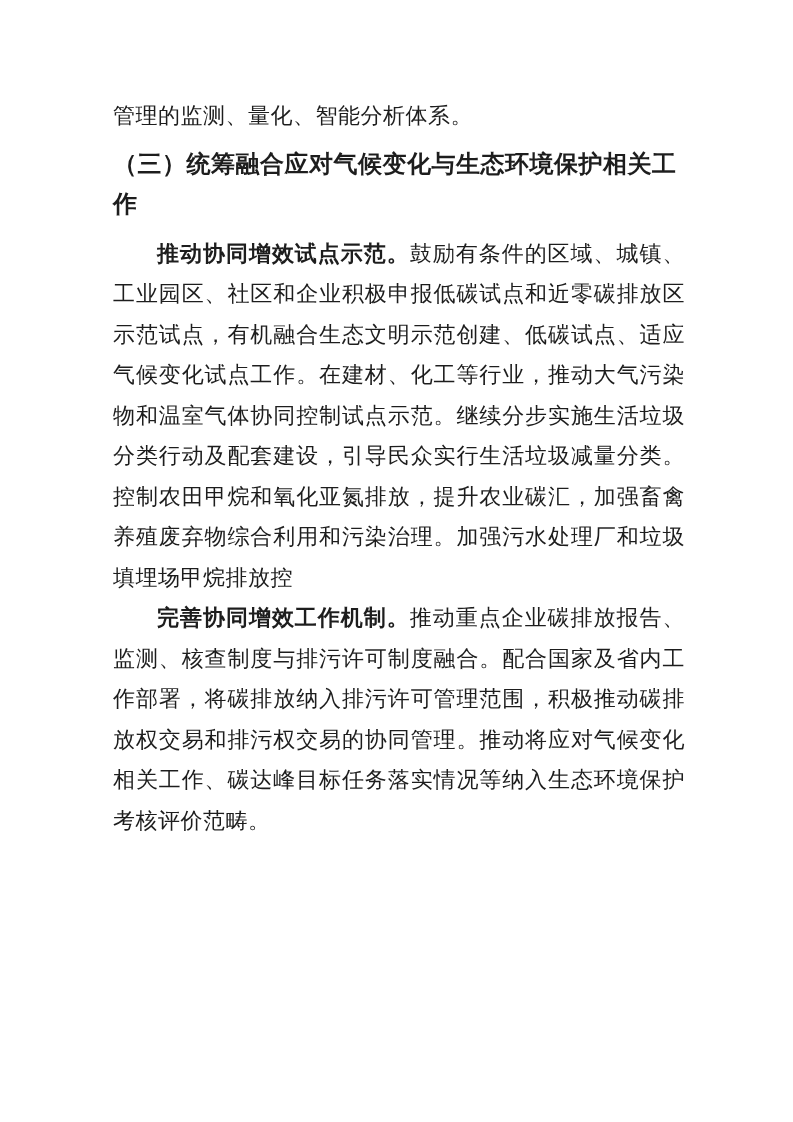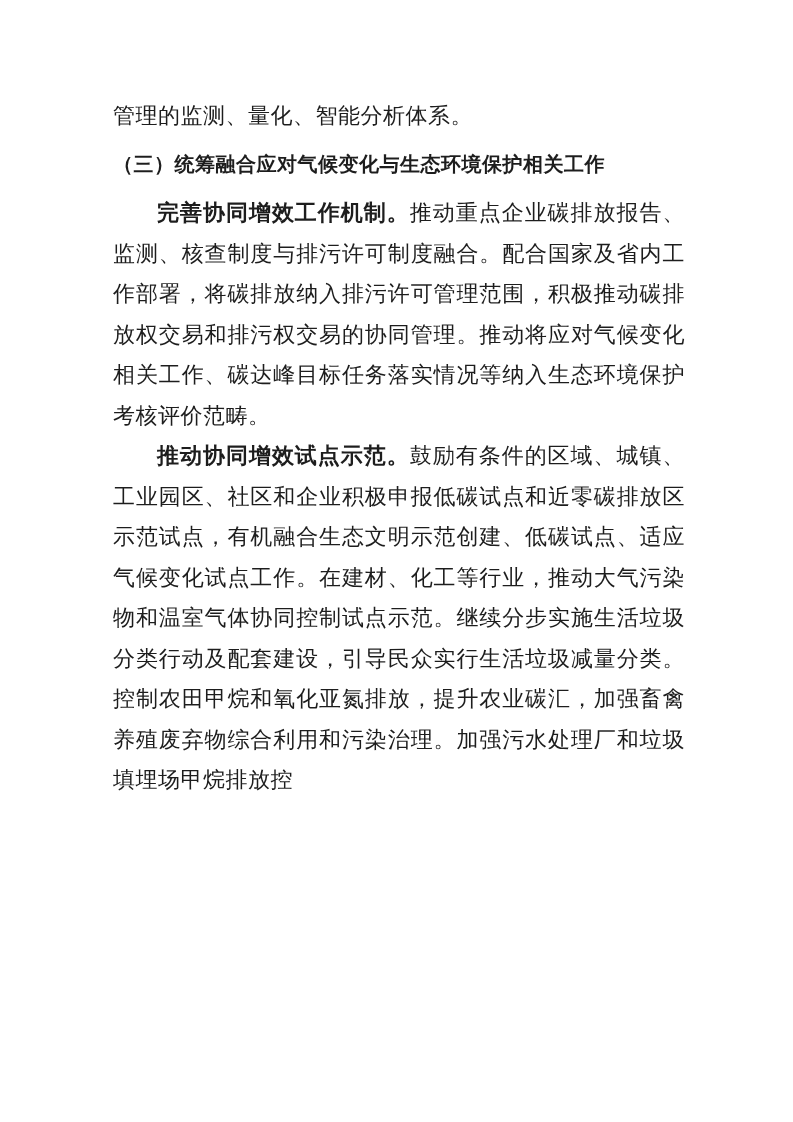--- a/index.html
+++ b/index.html
@@ -32,21 +32,21 @@
     text-indent: 2em;
   }
   .para-continuation {
     text-indent: 0;
   }
   .lead {
     font-weight: bold;
   }
   .section-heading {
     margin: 7px 0 9px 0;
-    font-size: 20px;
+    font-size: 24px;
     line-height: 40.5px;
     font-weight: bold;
     text-indent: 0;
     text-align: left;
   }
   .page-number {
     position: absolute;
     left: 113px;
     top: 1056px;
     width: 572px;
@@ -60,20 +60,20 @@
 <body>
 
 <div class="page">
   <div class="content">
 
     <p class="para para-continuation"><span>管理的监测、量化、智能分析体系。</span></p>
 
 
     <h3 class="section-heading">（三）统筹融合应对气候变化与生态环境保护相关工作</h3>
 
+    <p class="para"><span class="lead">推动协同增效试点示范。</span><span>鼓励有条件的区域、城镇、工业园区、社区和企业积极申报低碳试点和近零碳排放区示范试点，有机融合生态文明示范创建、低碳试点、适应气候变化试点工作。在建材、化工等行业，推动大气污染物和温室气体协同控制试点示范。继续分步实施生活垃圾分类行动及配套建设，引导民众实行生活垃圾减量分类。控制农田甲烷和氧化亚氮排放，提升农业碳汇，加强畜禽养殖废弃物综合利用和污染治理。加强污水处理厂和垃圾填埋场甲烷排放控</span></p>
+
     <p class="para"><span class="lead">完善协同增效工作机制。</span><span>推动重点企业碳排放报告、监测、核查制度与排污许可制度融合。配合国家及省内工作部署，将碳排放纳入排污许可管理范围，积极推动碳排放权交易和排污权交易的协同管理。推动将应对气候变化相关工作、碳达峰目标任务落实情况等纳入生态环境保护考核评价范畴。</span></p>
-
-    <p class="para"><span class="lead">推动协同增效试点示范。</span><span>鼓励有条件的区域、城镇、工业园区、社区和企业积极申报低碳试点和近零碳排放区示范试点，有机融合生态文明示范创建、低碳试点、适应气候变化试点工作。在建材、化工等行业，推动大气污染物和温室气体协同控制试点示范。继续分步实施生活垃圾分类行动及配套建设，引导民众实行生活垃圾减量分类。控制农田甲烷和氧化亚氮排放，提升农业碳汇，加强畜禽养殖废弃物综合利用和污染治理。加强污水处理厂和垃圾填埋场甲烷排放控</span></p>
 
   </div>
 
   <div class="page-number">34</div>
 </div>
 
 </body></html>

